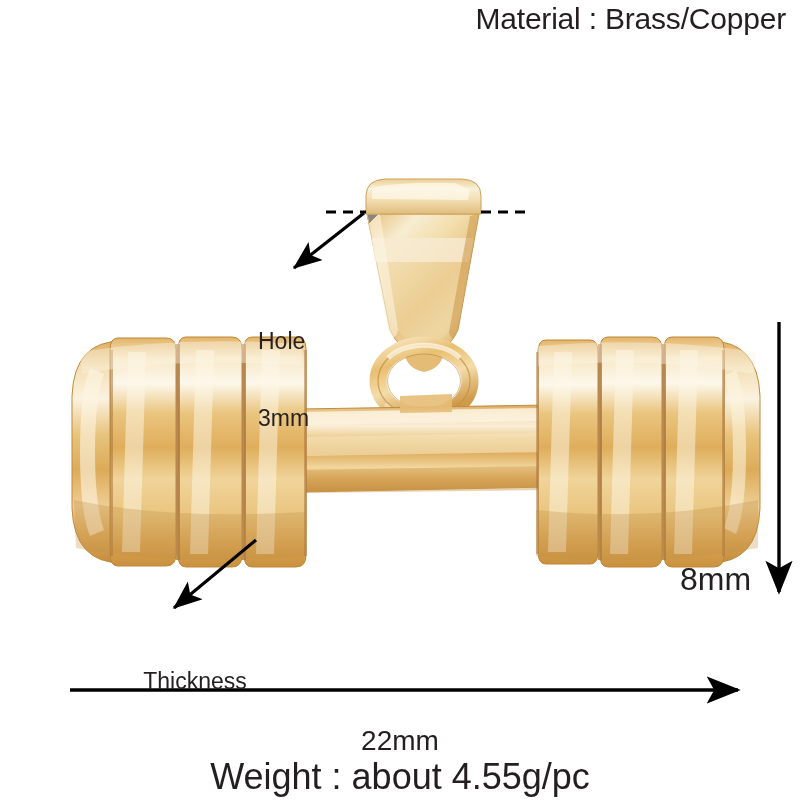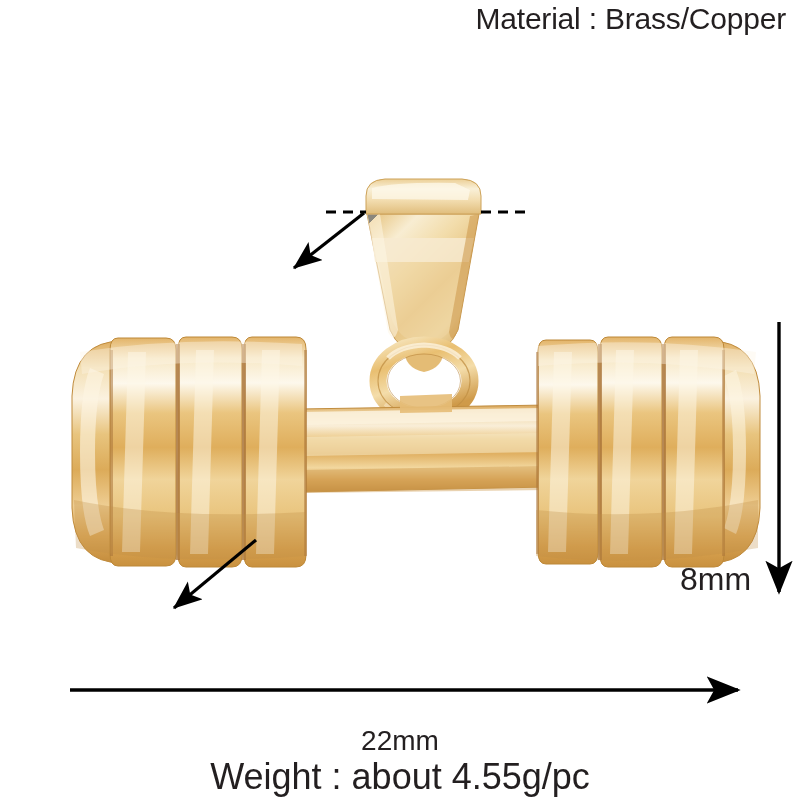--- a/index.html
+++ b/index.html
@@ -252,22 +252,27 @@
 
     <g>
       <line x1="779" y1="322" x2="779" y2="592" stroke="#000000" stroke-width="3.4" marker-end="url(#arrowHead)"></line>
     </g>
 
     <g>
       <line x1="70" y1="690" x2="738" y2="690" stroke="#000000" stroke-width="3.4" marker-end="url(#arrowHead)"></line>
     </g>
   </svg>
 
+  <div class="txt" id="hole-label">
+    <div>Hole</div>
+    <div>3mm</div>
+  </div>
 
   <div class="txt" id="thickness-label">
+    <div>Thickness</div>
   </div>
 
   <div class="txt" id="height-label">8mm</div>
 
   <div class="txt" id="width-label">22mm</div>
 
   <div class="txt" id="weight-label">Weight : about 4.55g/pc</div>
 
 </div>
 

